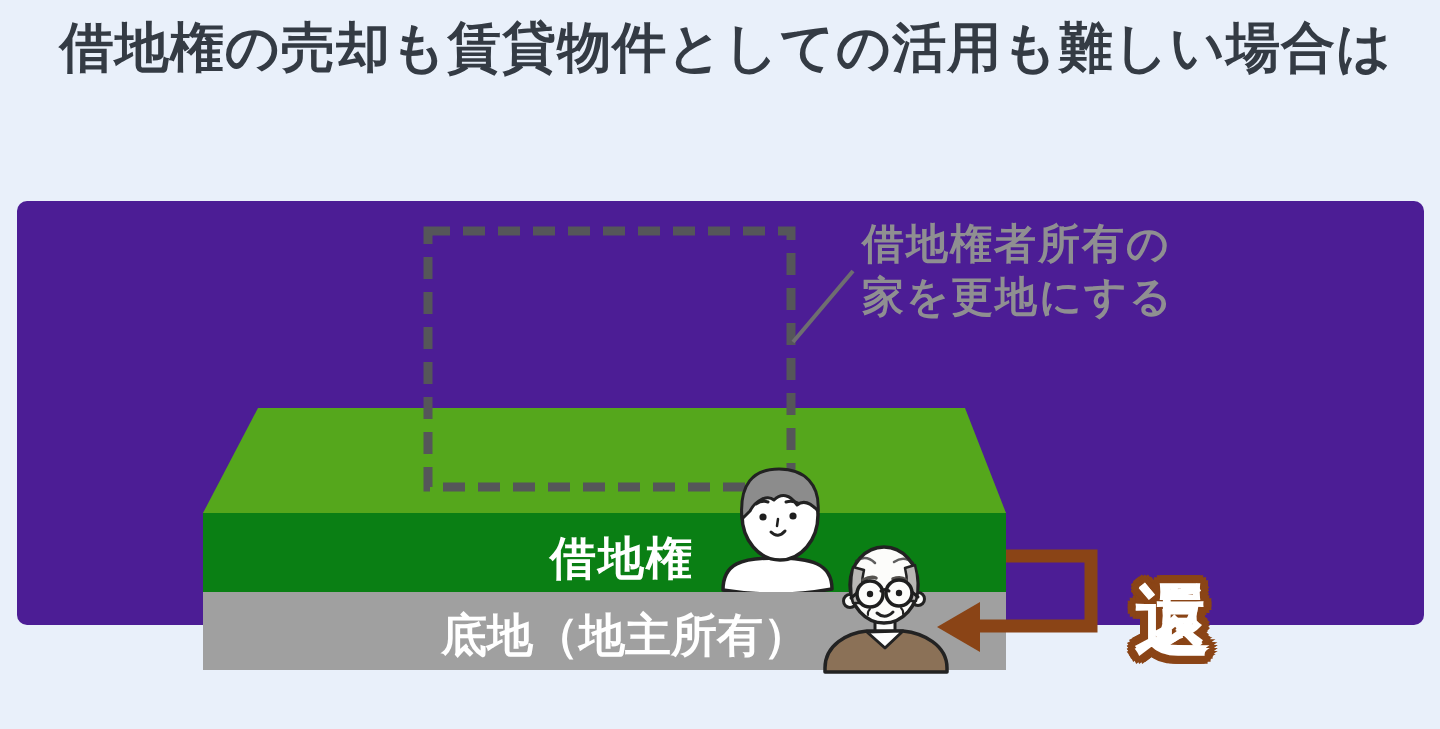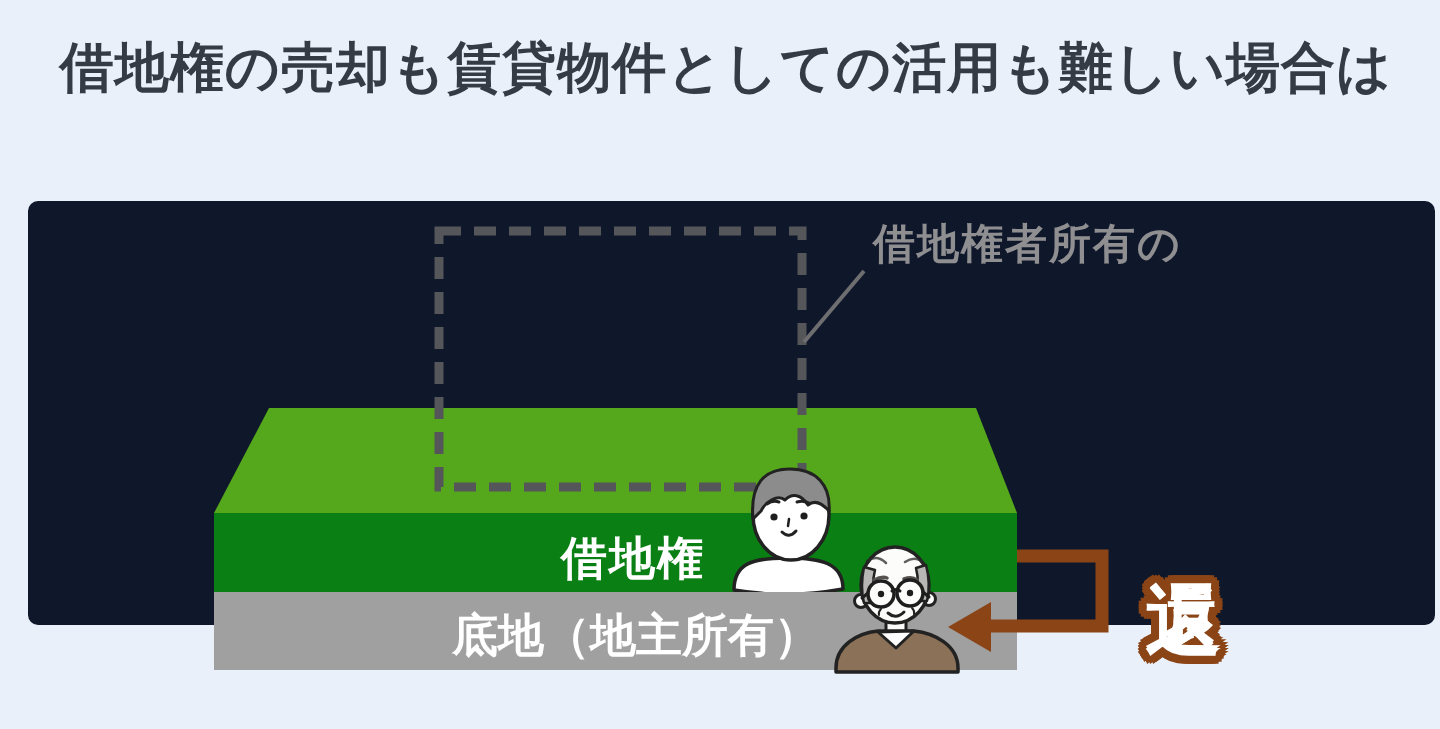--- a/index.html
+++ b/index.html
@@ -3,34 +3,34 @@
 <meta charset="utf-8">
 <style>
   html,body{margin:0;padding:0;}
   body{
     width:1440px;height:729px;
     background:#e9f0fa;
     font-family:"Liberation Sans","DejaVu Sans",sans-serif;
     overflow:hidden;position:relative;
   }
   .title{
-    padding-top:34px;
+    padding-top:14px;
     text-align:center;
     font-size:54px;
     font-weight:800;
     line-height:66px;
     letter-spacing:1px;
     color:#343b44;
     margin-left:12px;
   }
   .panel{
     position:absolute;
-    left:28px;top:201px;
+    left:17px;top:201px;
     width:1407px;height:424px;
-    background:#0f172a;
+    background:#4c1d95;
     border-radius:10px;
   }
   .panel svg{position:absolute;left:0;top:0;}
   .overlay-label{
     position:absolute;
     color:#ffffff;
     font-weight:800;
     font-size:46px;
     letter-spacing:2px;
     white-space:nowrap;
@@ -126,20 +126,21 @@
       </g>
 
       <g>
         <path d="M989,355 H1074 V425 H962" fill="none" stroke="#8a4416" stroke-width="13"></path>
         <polygon points="963,401 963,451 920,426" fill="#8a4416"></polygon>
       </g>
     </svg>
 
     <div class="annotation">
       <div>借地権者所有の</div>
+      <div>家を更地にする</div>
     </div>
 
     <div class="overlay-label leasehold-label">借地権</div>
 
     <div class="overlay-label land-label">底地（地主所有）</div>
 
     <div class="return-label">返還</div>
 
   </section>
 </main>

